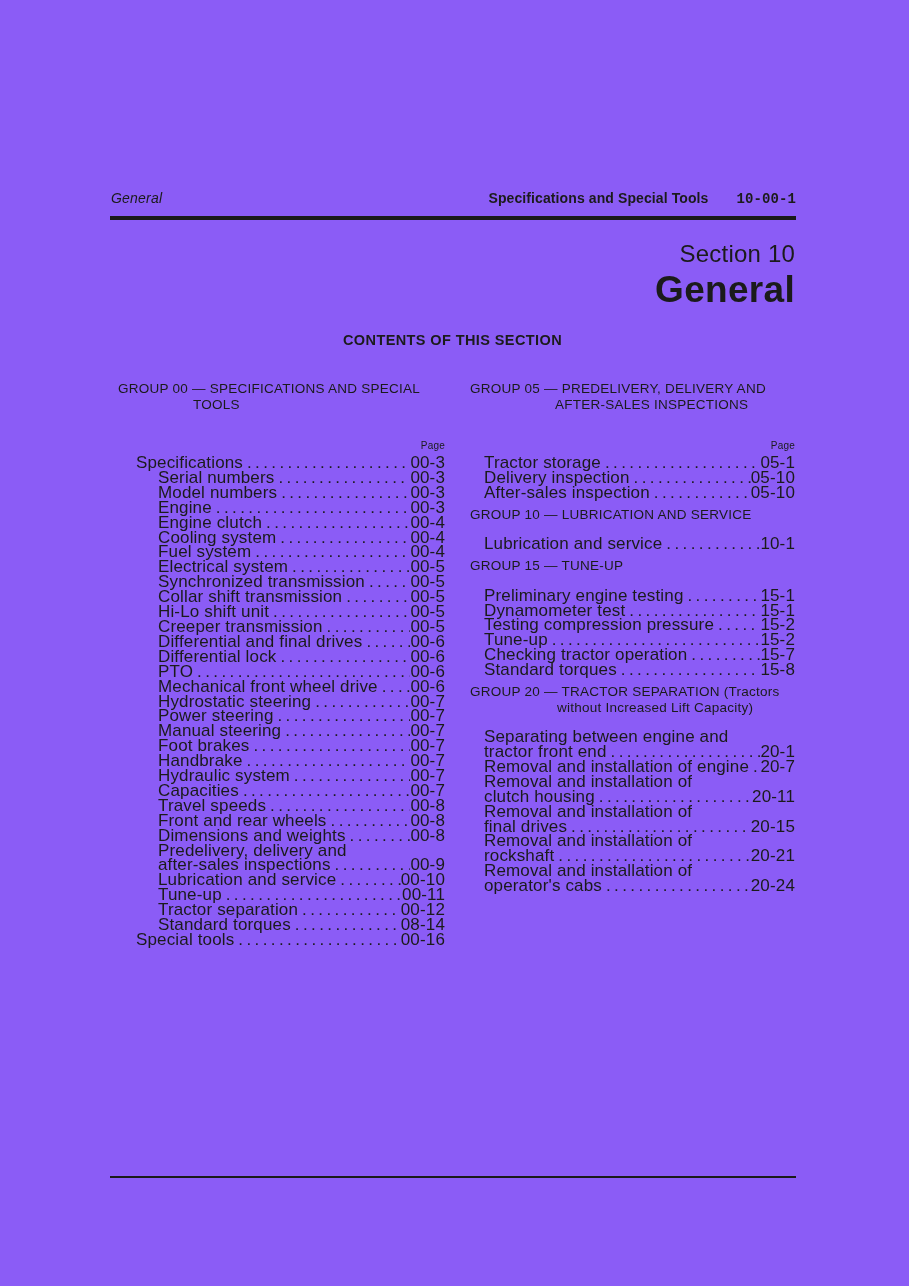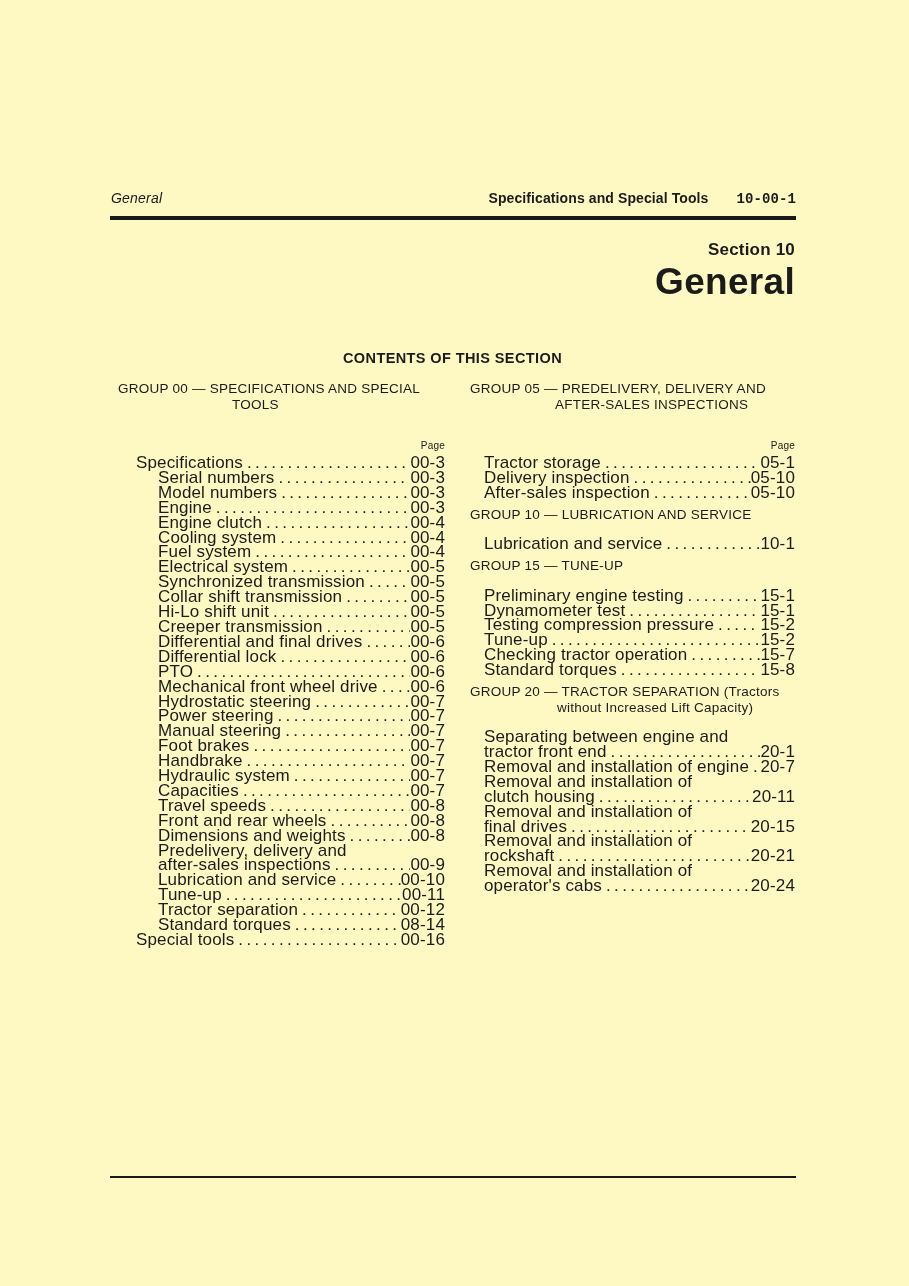--- a/index.html
+++ b/index.html
@@ -4,21 +4,21 @@
 <style>
   html, body {
     margin: 0;
     padding: 0;
     background: #ffffff;
   }
   .page {
     position: relative;
     width: 909px;
     height: 1286px;
-    background: #fef9c3;
+    background: #8b5cf6;
     font-family: "Liberation Sans", sans-serif;
     color: #1b1b1b;
     overflow: hidden;
   }
 
   
   .running-header {
     position: absolute;
     left: 111px;
     top: 190px;
@@ -52,36 +52,36 @@
 
   
   .section-block {
     position: absolute;
     left: 110px;
     top: 240px;
     width: 685px;
     text-align: right;
   }
   .section-label {
-    font-size: 17px;
-    font-weight: bold;
+    font-size: 24px;
+    font-weight: normal;
     letter-spacing: 0.2px;
   }
   .section-title {
     margin-top: 3px;
     font-size: 37px;
     font-weight: bold;
     letter-spacing: 0.3px;
     line-height: 1.0;
   }
 
   .contents-title {
     position: absolute;
     left: 110px;
-    top: 350px;
+    top: 332px;
     width: 685px;
     text-align: center;
     font-size: 14.5px;
     font-weight: bold;
     letter-spacing: 0.4px;
   }
 
   
   .columns {
     position: absolute;
@@ -159,21 +159,21 @@
     <div class="section-label">Section 10</div>
     <div class="section-title">General</div>
   </div>
 
   <div class="contents-title">CONTENTS OF THIS SECTION</div>
 
   <div class="columns">
     <div class="col col-left" id="col-left">
         <div class="group">
           <div class="gh-line">GROUP 00 — SPECIFICATIONS AND SPECIAL</div>
-          <div class="gh-line" style="margin-left: 114px;">TOOLS</div>
+          <div class="gh-line" style="margin-left: 75px;">TOOLS</div>
           <div class="page-label">Page</div>
           <div class="entry i0">
             <span class="lbl">Specifications</span>
             <span class="dots"></span>
             <span class="pg">00-3</span>
           </div>
           <div class="entry i1">
             <span class="lbl">Serial numbers</span>
             <span class="dots"></span>
             <span class="pg">00-3</span>

